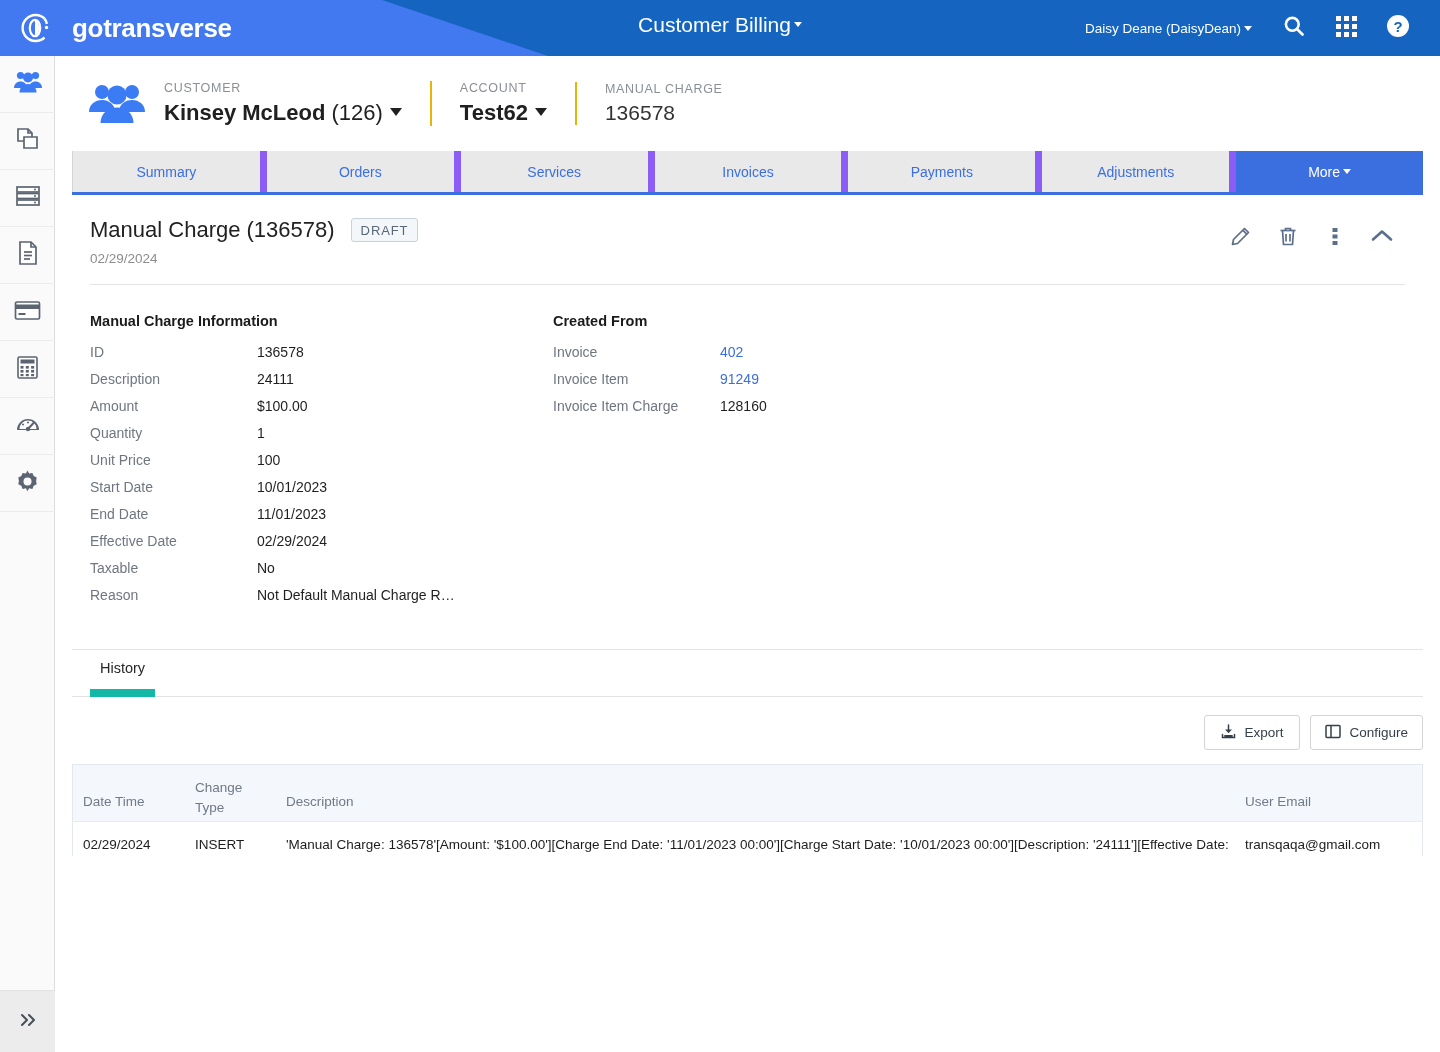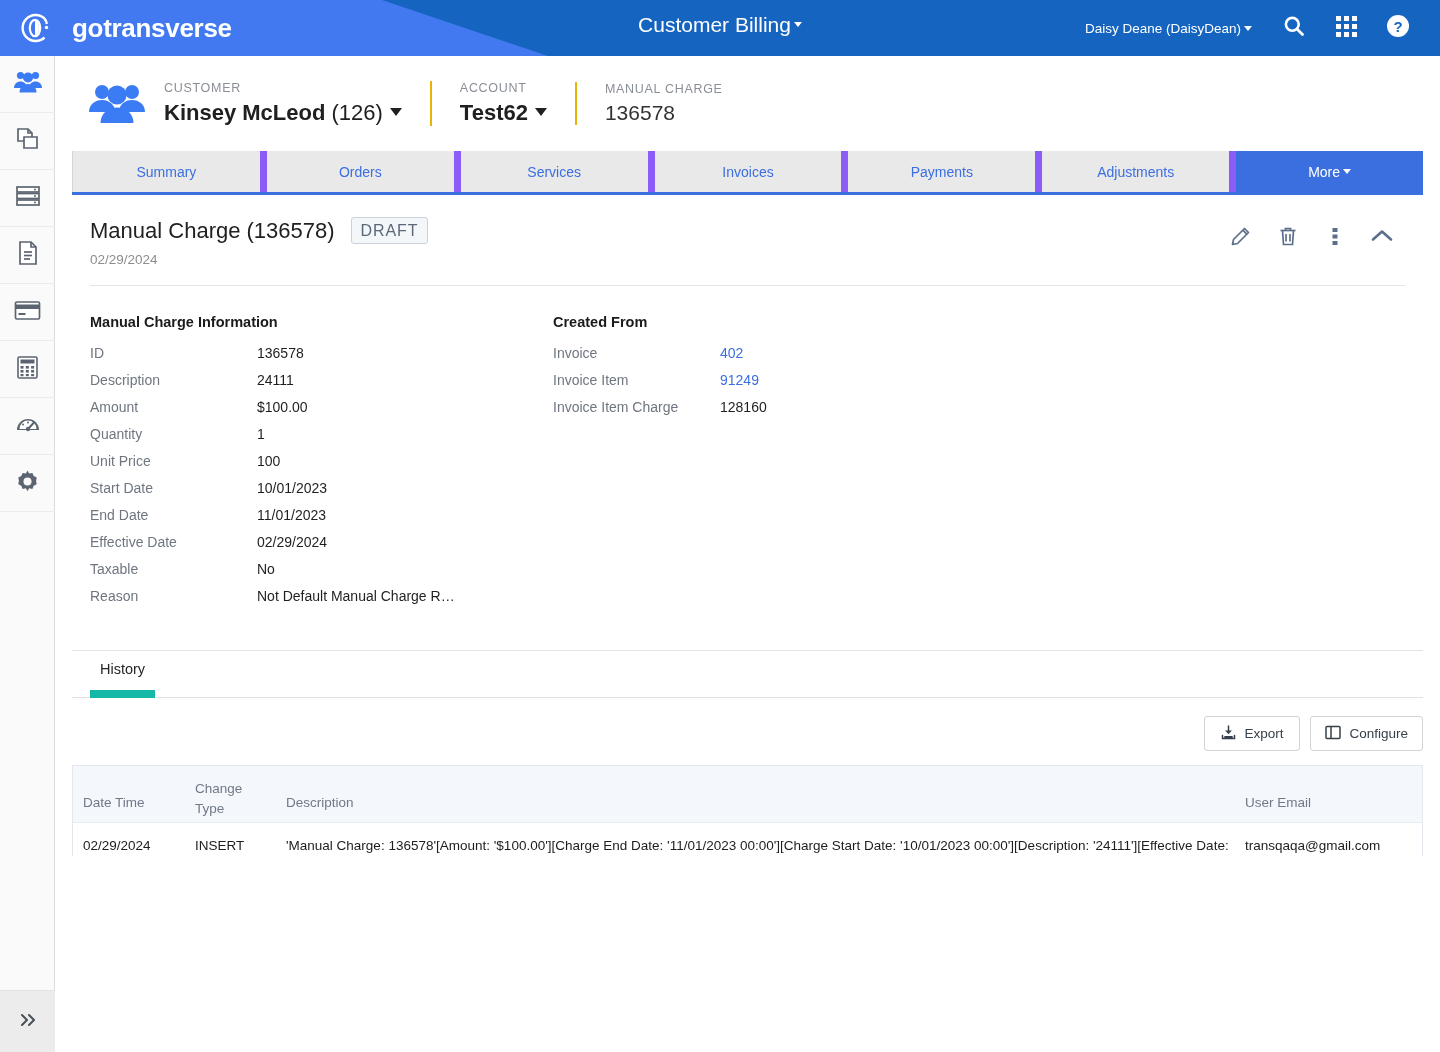--- a/index.html
+++ b/index.html
@@ -115,21 +115,21 @@
   
   .panel { margin: 0 17px; }
   .panel-head {
     display: flex; align-items: flex-start; padding: 22px 18px 0 18px;
   }
   .panel-title-wrap { flex: 1; }
   .panel-title-row { display: flex; align-items: center; gap: 16px; }
   .panel-title { font-size: 22px; color: #212121; }
   .badge {
     border: 1px solid #c9d2dc; background: #f4f7fa; border-radius: 3px;
-    color: #5a6877; font-size: 16px; letter-spacing: 0.9px;
+    color: #5a6877; font-size: 13px; letter-spacing: 0.9px;
     padding: 4px 9px 3px 9px;
   }
   .panel-sub { font-size: 13.5px; color: #8d8d8d; margin-top: 8px; }
   .panel-actions { display: flex; align-items: center; gap: 0px; padding-top: 4px; }
   .act-btn {
     width: 47px; height: 34px; display: flex; align-items: center;
     justify-content: center; cursor: pointer;
   }
   .hr {
     height: 1px; background: #e4e4e4; margin: 18px 18px 0 18px;

